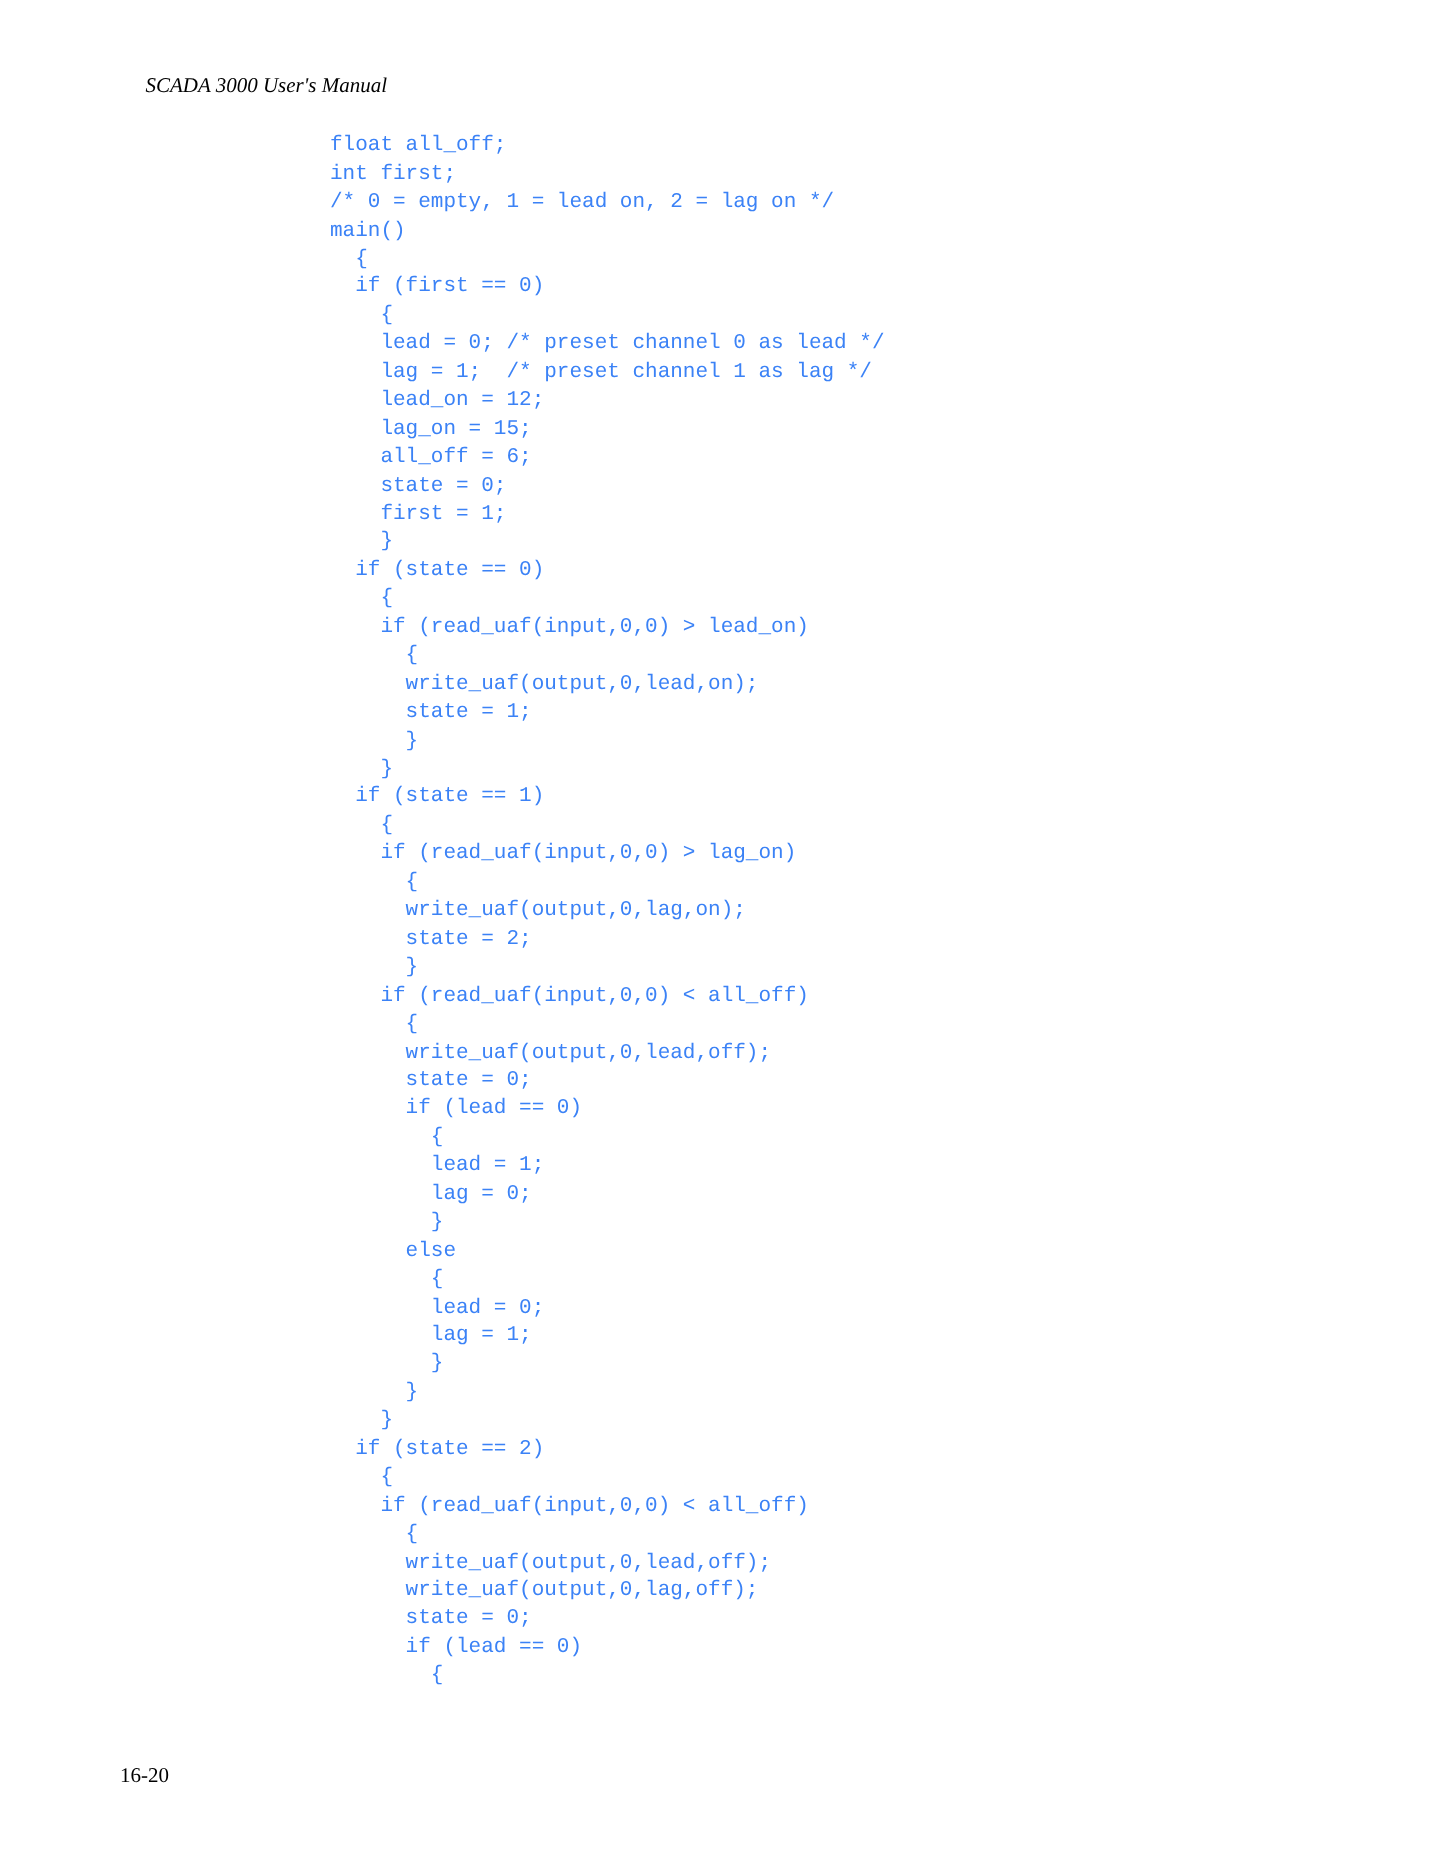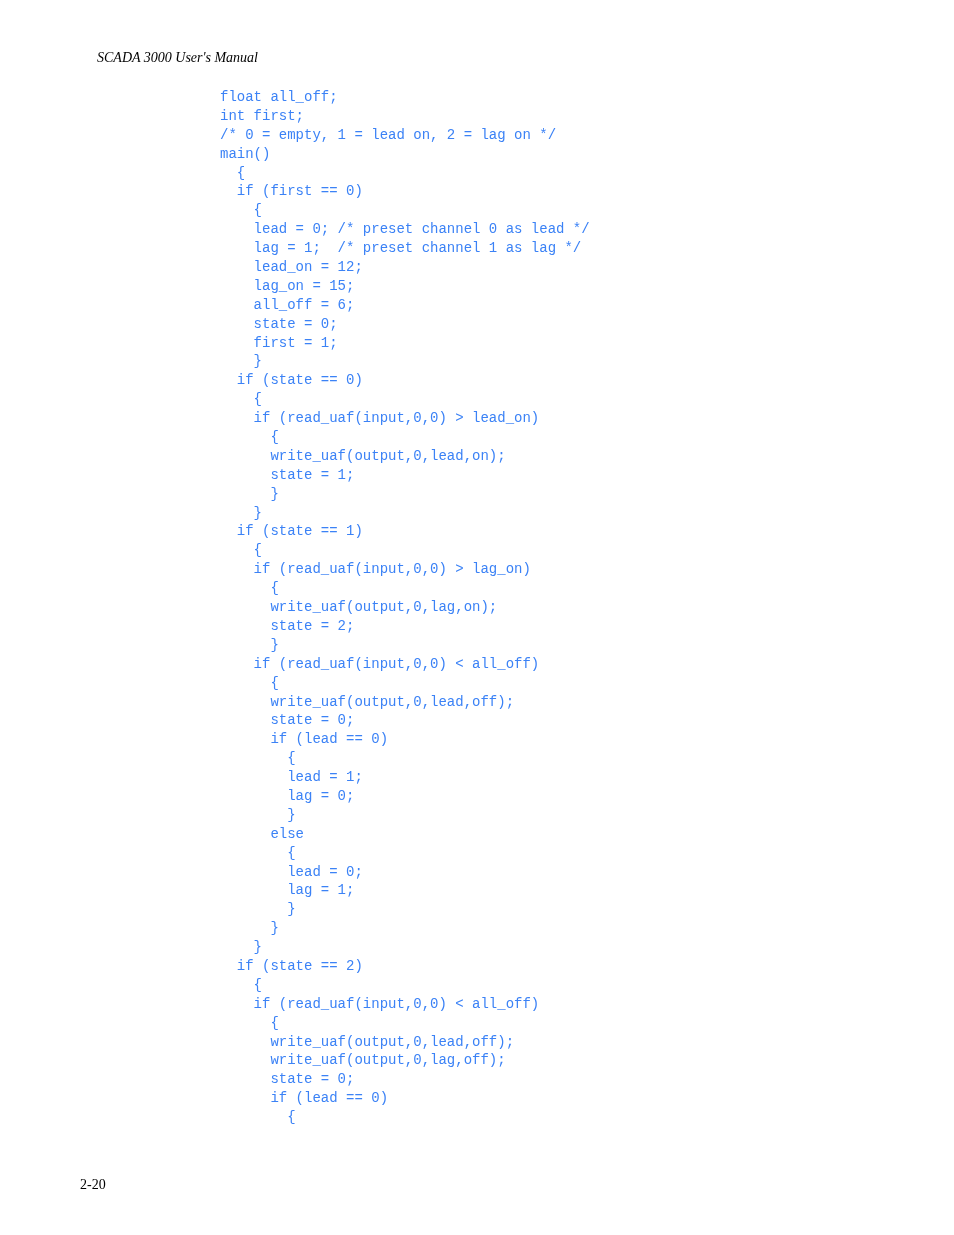--- a/index.html
+++ b/index.html
@@ -90,13 +90,13 @@
     }
   if (state == 2)
     {
     if (read_uaf(input,0,0) &lt; all_off)
       {
       write_uaf(output,0,lead,off);
       write_uaf(output,0,lag,off);
       state = 0;
       if (lead == 0)
         {</div>
-<div class="footer">2-20</div>
+<div class="footer">16-20</div>
 
 </body></html>

